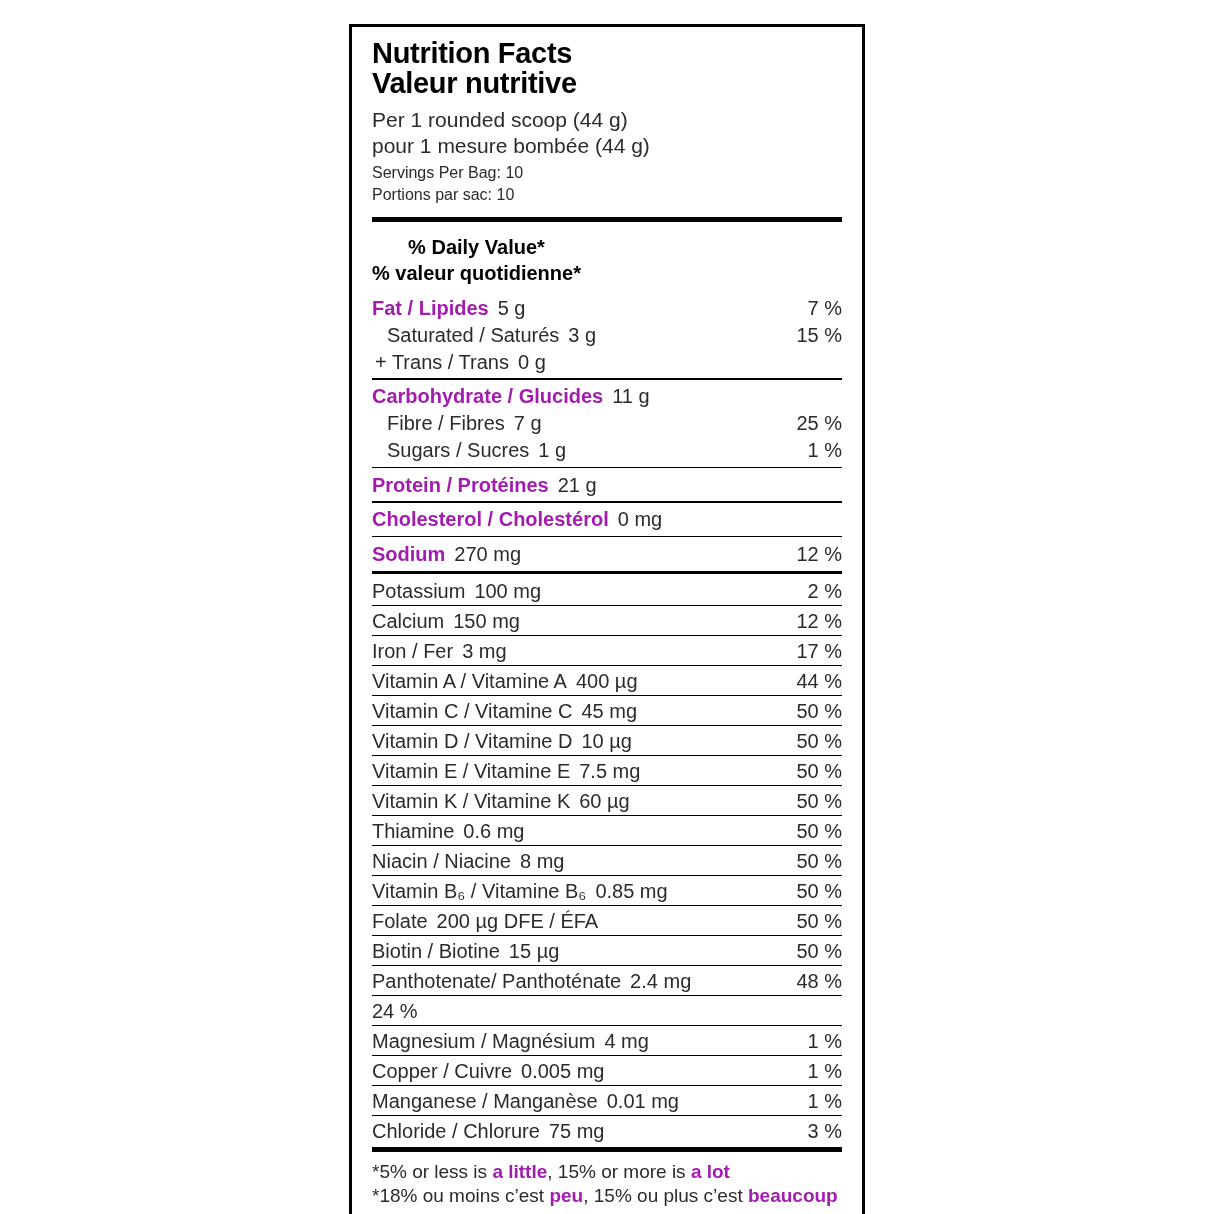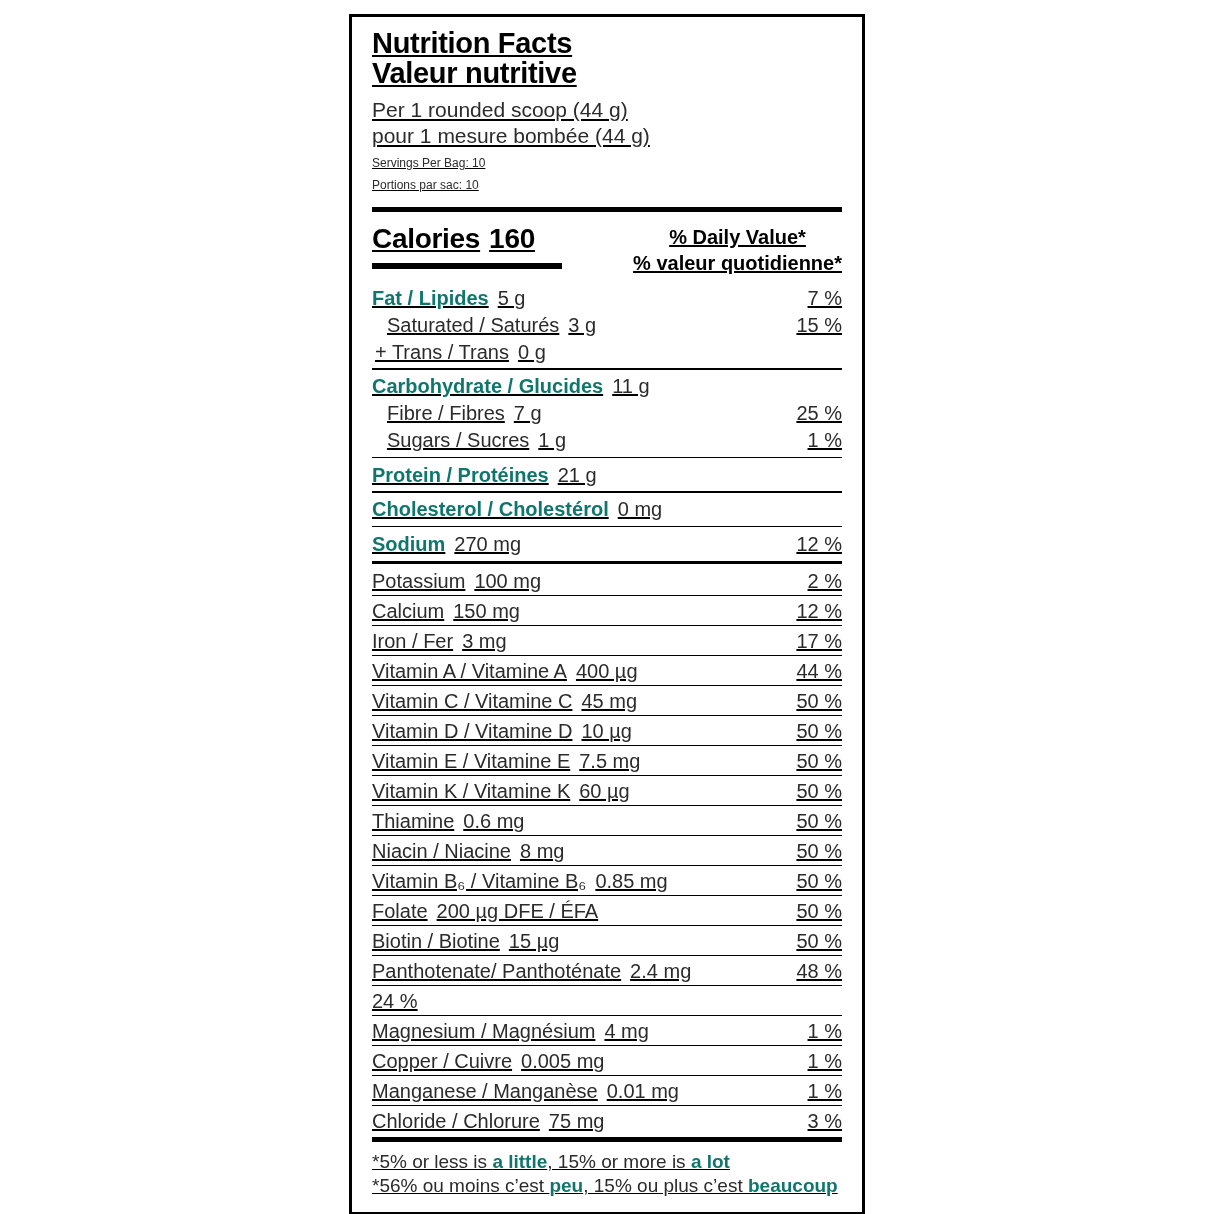--- a/index.html
+++ b/index.html
@@ -6,22 +6,21 @@
     margin: 0;
     padding: 0;
     background: #ffffff;
     font-family: "Liberation Sans", "DejaVu Sans", sans-serif;
   }
   .page {
     width: 1214px;
     height: 1214px;
     background: #ffffff;
     box-sizing: border-box;
-    padding-top: 14px;
-    text-decoration: underline;
+    padding-top: 24px;
   }
   .nf-label {
     width: 516px;
     min-height: 1196px;
     margin: 0 auto;
     border: 3px solid #000000;
     box-sizing: border-box;
     padding: 11px 20px 14px 20px;
     background: #ffffff;
     color: #2b2b2b;
@@ -33,21 +32,21 @@
     line-height: 30px;
     letter-spacing: -0.3px;
   }
   .serving {
     font-size: 21px;
     line-height: 26px;
     color: #2b2b2b;
   }
   .serving.first { margin-top: 9px; }
   .small-line {
-    font-size: 12px;
+    font-size: 16px;
     line-height: 22px;
     color: #2b2b2b;
   }
   .small-line.first { margin-top: 3px; }
   .bar-thick {
     height: 5px;
     background: #000000;
     margin-top: 11px;
   }
   .calories-section {
@@ -82,21 +81,21 @@
   .rows { margin-top: 8px; }
   .row {
     display: flex;
     justify-content: space-between;
     align-items: baseline;
     font-size: 20px;
     line-height: 22px;
     padding: 2.5px 0;
   }
   .cell-l { white-space: nowrap; }
-  .b { font-weight: bold; color: #0f766e; }
+  .b { font-weight: bold; color: #a21caf; }
   .amt { margin-left: 9px; color: #2b2b2b; }
   .dv { color: #2b2b2b; white-space: nowrap; }
   .row-sub { padding-left: 15px; gap: 31px; }
   .row-trans { padding-left: 3px; }
   .rule {
     height: 1.5px;
     background: #000000;
     margin: 3px 0;
   }
   .rule-med {
@@ -133,26 +132,20 @@
 
     <div class="serving first">Per 1 rounded scoop (44 g)</div>
     <div class="serving">pour 1 mesure bombée (44 g)</div>
 
     <div class="small-line first">Servings Per Bag: 10</div>
     <div class="small-line">Portions par sac: 10</div>
 
     <div class="bar-thick"></div>
 
     <div class="calories-section">
-      <div>
-        <div class="calories-line">
-          <span>Calories</span><span class="cal-value">160</span>
-        </div>
-        <div class="calories-underline"></div>
-      </div>
       <div class="dv-header">
         <div>% Daily Value*</div>
         <div>% valeur quotidienne*</div>
       </div>
     </div>
 
     <div class="rows">
 
       <div class="row">
         <span class="cell-l"><span class="b">Fat / Lipides</span><span class="amt">5 g</span></span>
@@ -281,17 +274,17 @@
       <div class="row">
         <span class="cell-l"><span>Chloride / Chlorure</span><span class="amt">75 mg</span></span>
         <span class="dv">3 %</span>
       </div>
     </div>
 
     <div class="bar-bottom"></div>
 
     <div class="footnote">
       <div class="fn-line"><span>*5% or less is </span><span class="b">a little</span><span>, 15% or more is </span><span class="b">a lot</span></div>
-      <div class="fn-line"><span>*56% ou moins c’est </span><span class="b">peu</span><span>, 15% ou plus c’est </span><span class="b">beaucoup</span></div>
+      <div class="fn-line"><span>*18% ou moins c’est </span><span class="b">peu</span><span>, 15% ou plus c’est </span><span class="b">beaucoup</span></div>
     </div>
 
   </div>
 </div>
 
 </body></html>

